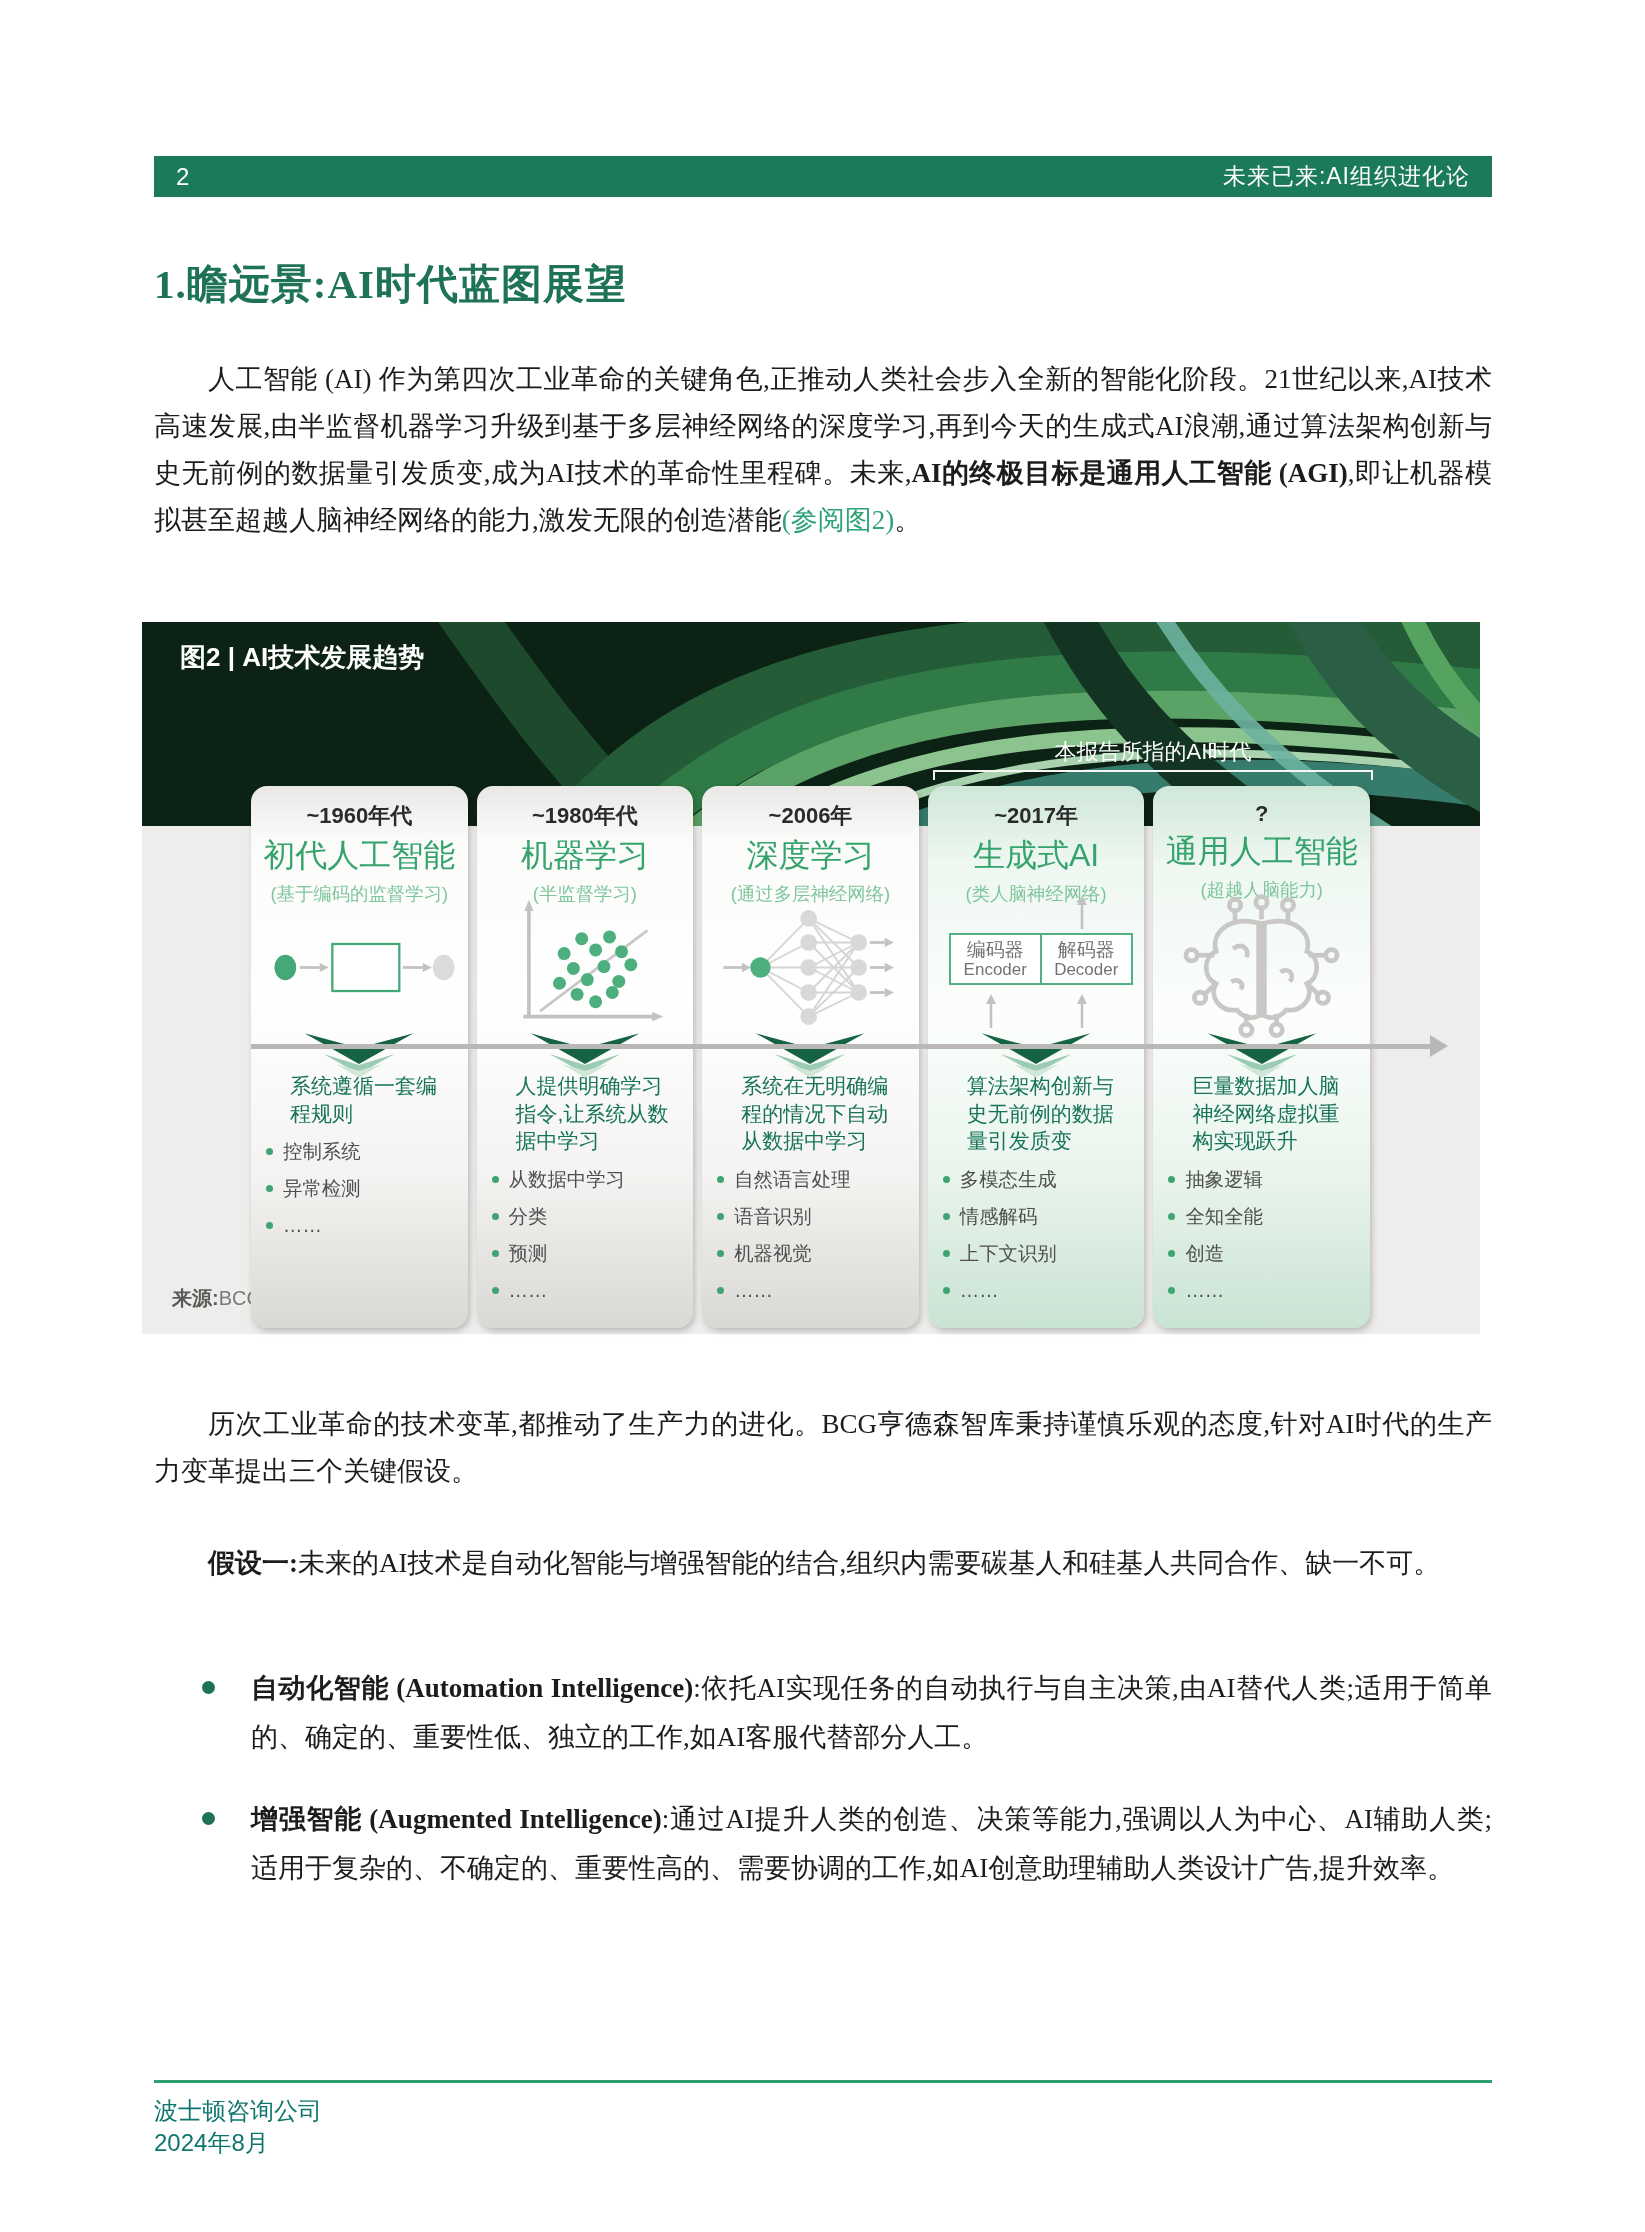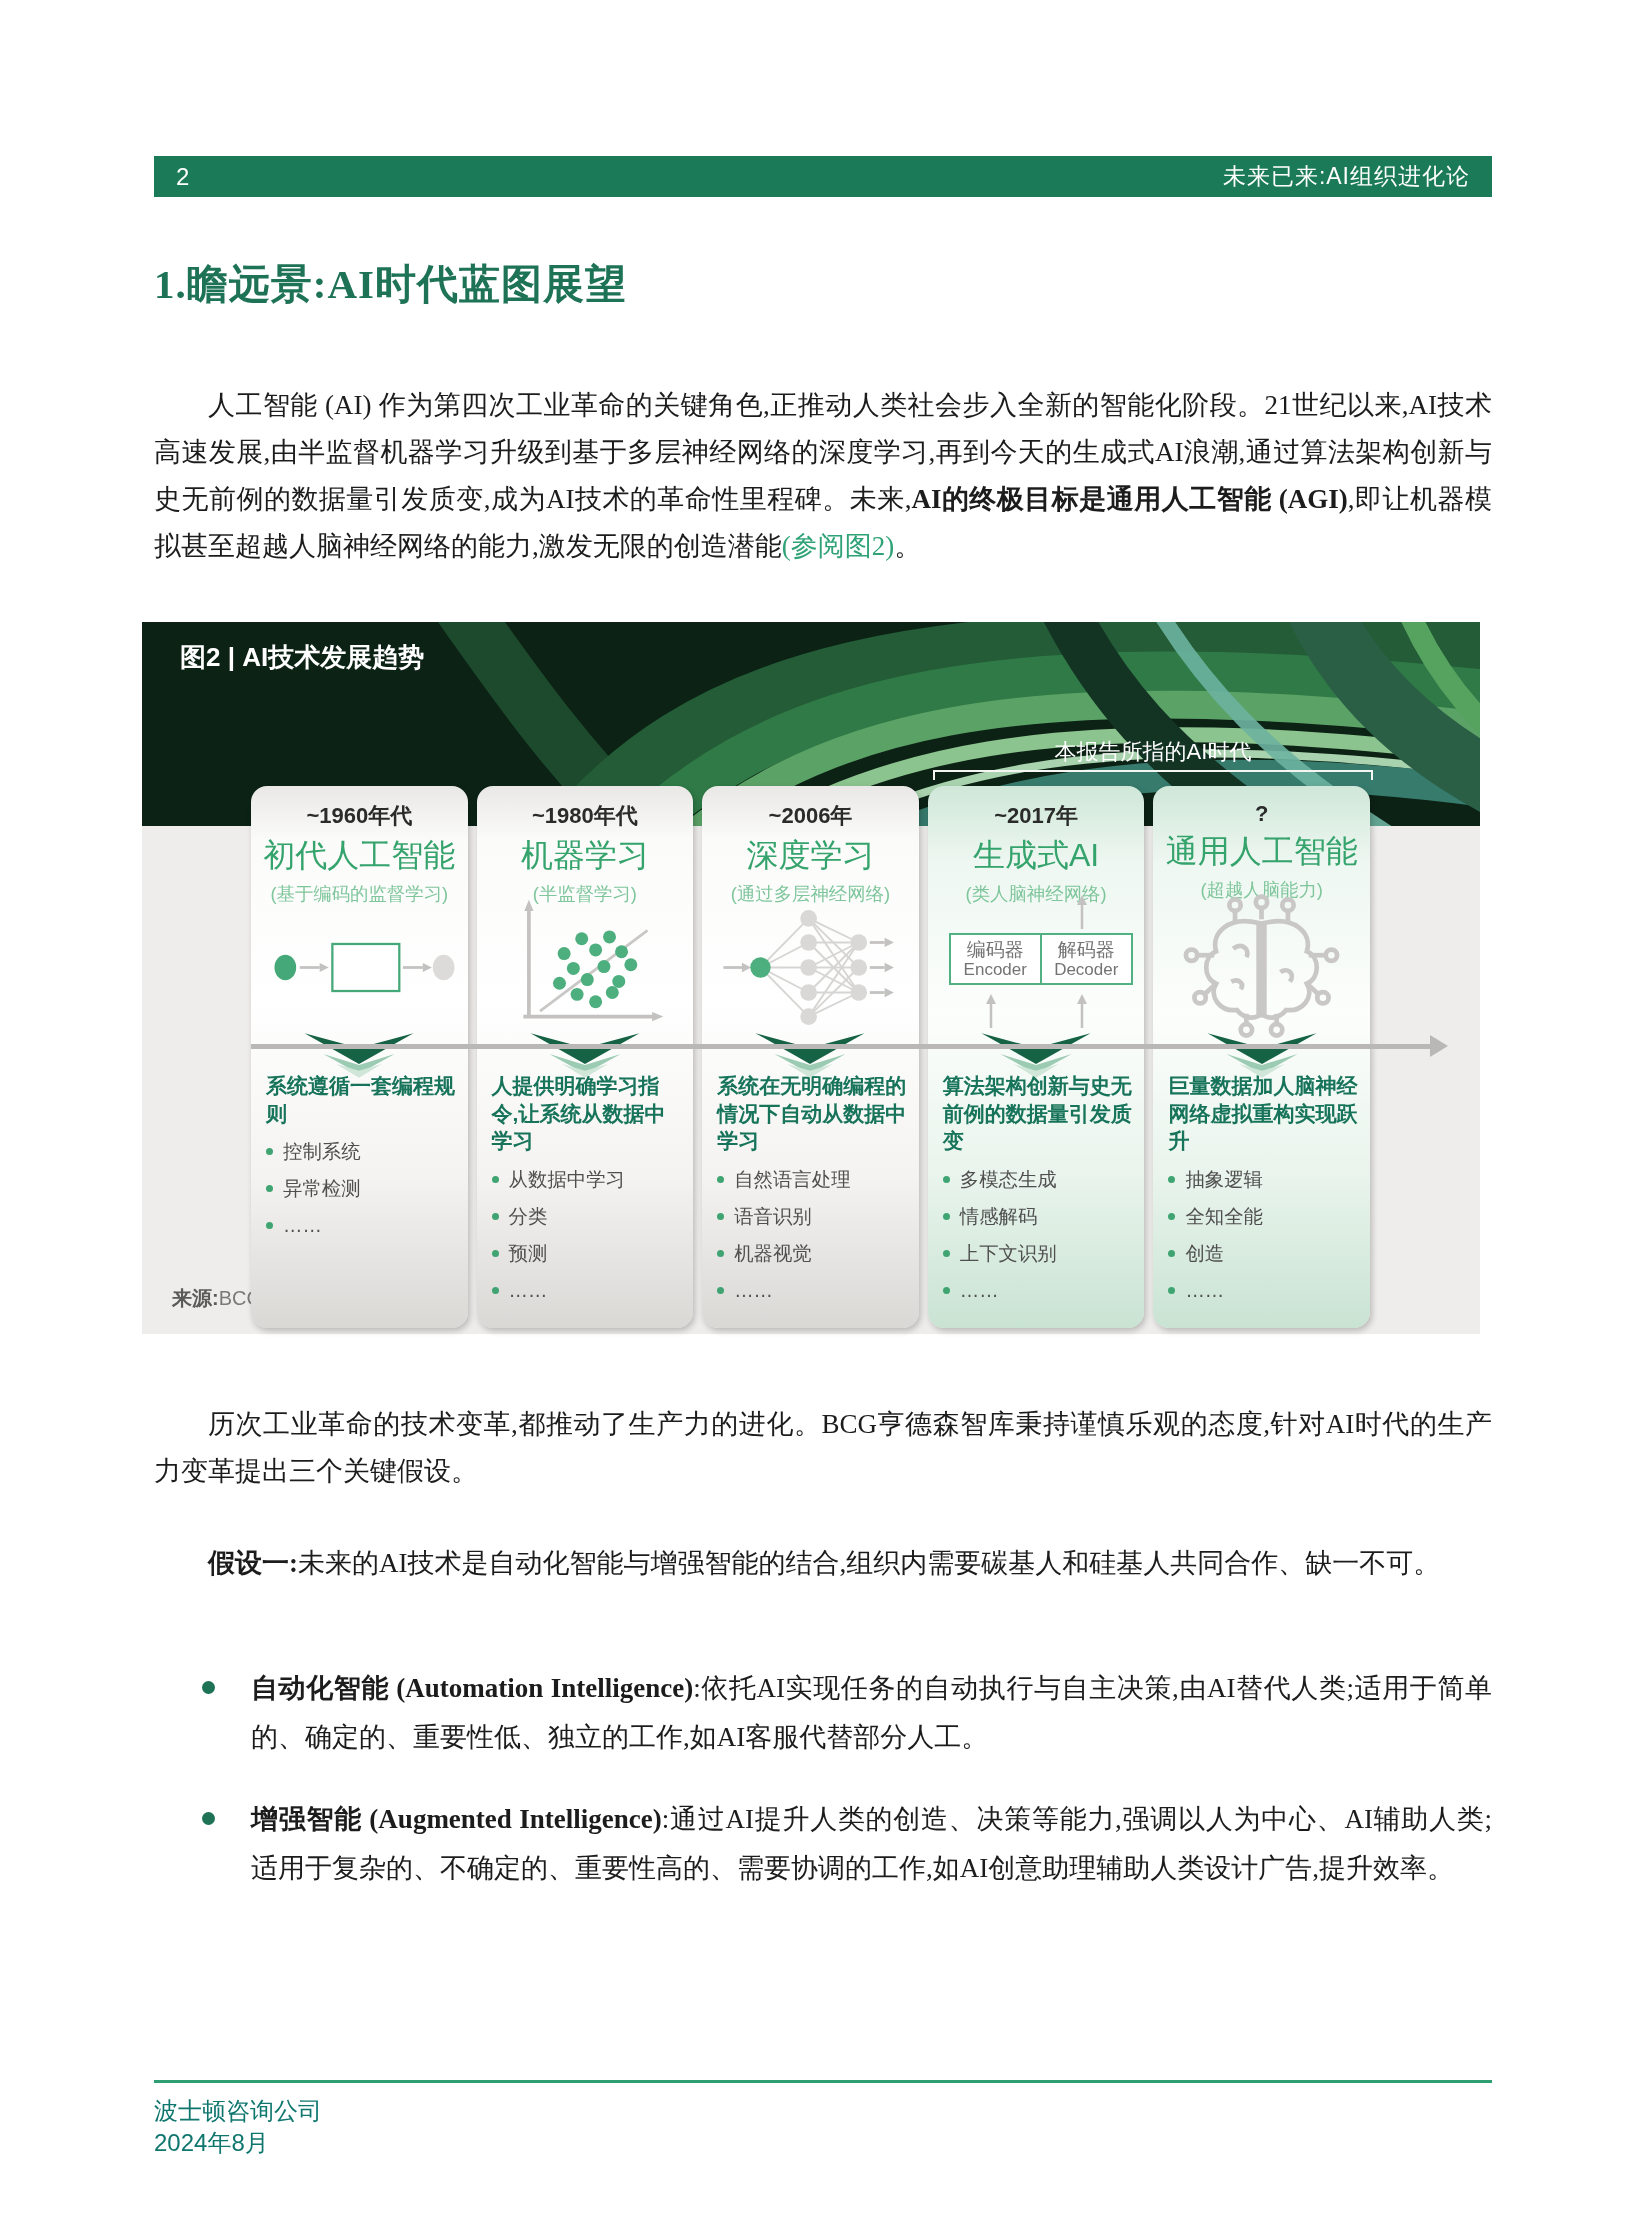--- a/index.html
+++ b/index.html
@@ -21,21 +21,21 @@
   .section-heading {
     position:absolute; left:154px; top:257px; width:1338px;
     font-size:41px; font-weight:bold; color:#1e7356; letter-spacing:1px;
   }
   
   .bodytext {
     position:absolute; left:154px; width:1338px;
     font-size:27px; line-height:47px; color:#1c1c1c;
     text-align:justify; text-indent:2em;
   }
-  .p-intro { top:382px; }
+  .p-intro { top:356px; }
   .p-evolution { top:1401px; }
   .p-hypothesis { top:1540px; }
   .bold-inline { font-weight:bold; }
   .green-link { color:#2fa377; }
   
   .keypoints {
     position:absolute; left:154px; top:1664px; width:1338px; list-style:none;
   }
   .keypoints li {
     position:relative; padding-left:97px; margin-bottom:33px;
@@ -74,21 +74,21 @@
   }
   .card.gray  { background:linear-gradient(180deg,#e9e8e6 0%,#fbfbfa 10%,#ffffff 40%,#f4f3f1 72%,#d9d8d5 100%); }
   .card.green { background:linear-gradient(180deg,#cfe7d8 0%,#eef7f1 14%,#fcfefc 42%,#e9f4ec 72%,#c9e3d3 100%); }
   .card-era   { margin-top:15px; font-size:22px; font-weight:bold; color:#2b2b2b; }
   .card-title { margin-top:3px; font-size:32px; font-weight:normal; color:#35a36c; }
   .card-sub   { margin-top:3px; font-size:18.4px; color:#7fc69c; }
   .card-icon  { position:absolute; left:0; right:0; top:107px; height:149px;
                 display:flex; align-items:center; justify-content:center; }
   .chevron    { position:absolute; left:50%; top:247px; transform:translateX(-50%); z-index:4; }
   .card-desc  { position:absolute; left:15px; right:11px; top:286px; text-align:left; }
-  .card-desc .desc-title { font-size:21px; font-weight:bold; color:#17745a; line-height:1.32; }
+  .card-desc .desc-title { font-size:21px; font-weight:normal; color:#17745a; line-height:1.32;margin-left:24px; }
   .card-desc ul { list-style:none; margin-top:9px; }
   .card-desc li { position:relative; padding-left:17px; font-size:19.4px;
                   color:#4f4f4f; line-height:1.28; margin-top:12px; }
   .card-desc li::before {
     content:""; position:absolute; left:0; top:9px; width:7px; height:7px;
     border-radius:50%; background:#3fa472;
   }
   .timeline {
     position:absolute; left:109px; top:422px; width:1179px; height:5px;
     background:#b9b8b6; z-index:3;

